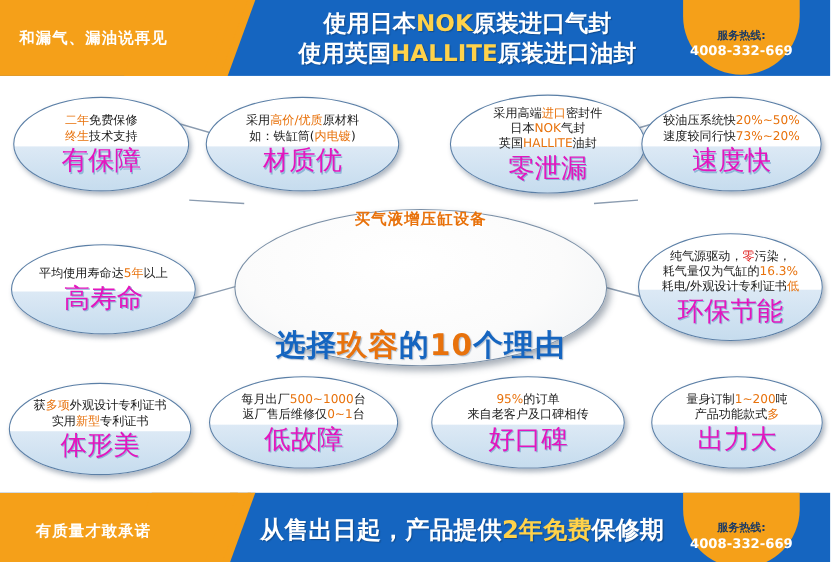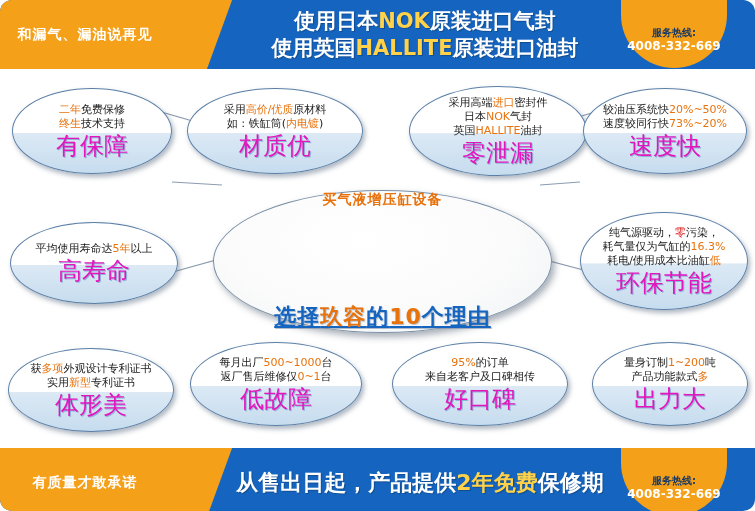--- a/index.html
+++ b/index.html
@@ -1,18 +1,18 @@
 <!DOCTYPE html>
 <html><head>
 <meta charset="utf-8">
 <style>
   html,body{margin:0;padding:0;background:#fff;}
   body{font-family:"DejaVu Sans","Liberation Sans",sans-serif;}
 
-  #stage{position:relative;width:755px;height:511px;overflow:hidden;background:#ffffff;border-radius:12px;}
+  #stage{position:relative;width:755px;height:511px;overflow:hidden;background:#ffffff;}
 
   
   .band{position:absolute;left:0;width:755px;height:69px;background:#1565C0;overflow:hidden;}
   #header-band{top:0;}
   #footer-band{top:448px;}
   .band .orange-block{position:absolute;left:0;top:0;width:175px;height:69px;background:#F5A019;}
   .band .orange-wedge{position:absolute;left:140px;top:-6px;width:90px;height:84px;background:#F5A019;
       transform:skewX(-20deg);transform-origin:top left;}
   .band .slash{position:absolute;top:-8px;width:7px;height:88px;background:#F5A019;transform:skewX(-20deg);}
   .band .slash.s1{left:196px;}
@@ -50,22 +50,22 @@
   .hl-r{color:#E02020;}
   .hl-b{color:#1565C0;}
 
   
   #center-bubble{position:absolute;left:213px;top:190px;width:337px;height:141px;border-radius:50%;
       border:1.5px solid #7a8fa6;background:radial-gradient(ellipse at 45% 35%,#ffffff 0%,#fbfbfb 55%,#eef1f4 100%);
       box-shadow:3px 4px 7px rgba(60,75,95,.45);
       display:flex;flex-direction:column;align-items:center;justify-content:space-between;}
   #center-bubble .c-sub{font-size:14px;font-weight:bold;color:#E8720C;letter-spacing:1px;
       white-space:nowrap;text-shadow:1px 1px 0 rgba(255,255,255,.9);}
-  #center-bubble .c-main{font-size:22px;font-weight:bold;color:#1565C0;letter-spacing:1px;
-      margin-top:5px;white-space:nowrap;text-shadow:1px 1px 1px rgba(120,140,165,.55);text-decoration:underline;}
+  #center-bubble .c-main{font-size:27px;font-weight:bold;color:#1565C0;letter-spacing:1px;
+      margin-top:5px;white-space:nowrap;text-shadow:1px 1px 1px rgba(120,140,165,.55);}
 </style>
 </head>
 <body>
 
 <div id="stage">
 
   <div class="band" id="header-band">
     <div class="orange-block"></div>
     <div class="orange-wedge"></div>
     <div class="slash s1"></div>
@@ -138,21 +138,21 @@
       <div class="bubble" style="left: 10px; top: 222px; width: 168px; height: 82px;">
         <div class="lines">
           <div><span>平均使用寿命达</span><span class="hl-o">5年</span><span>以上</span></div>
         </div>
         <div class="title">高寿命</div>
       </div>
       <div class="bubble" style="left: 580px; top: 212px; width: 168px; height: 98px;">
         <div class="lines">
           <div><span>纯气源驱动，</span><span class="hl-r">零</span><span>污染，</span></div>
           <div><span>耗气量仅为气缸的</span><span class="hl-o">16.3%</span></div>
-          <div><span>耗电/使用成本比油缸</span><span class="hl-o">低</span></div>
+          <div><span>耗电/外观设计专利证书</span><span class="hl-o">低</span></div>
         </div>
         <div class="title">环保节能</div>
       </div>
       <div class="bubble" style="left: 8px; top: 348px; width: 166px; height: 84px;">
         <div class="lines">
           <div><span>获</span><span class="hl-o">多项</span><span>外观设计专利证书</span></div>
           <div><span>实用</span><span class="hl-o">新型</span><span>专利证书</span></div>
         </div>
         <div class="title">体形美</div>
       </div>

